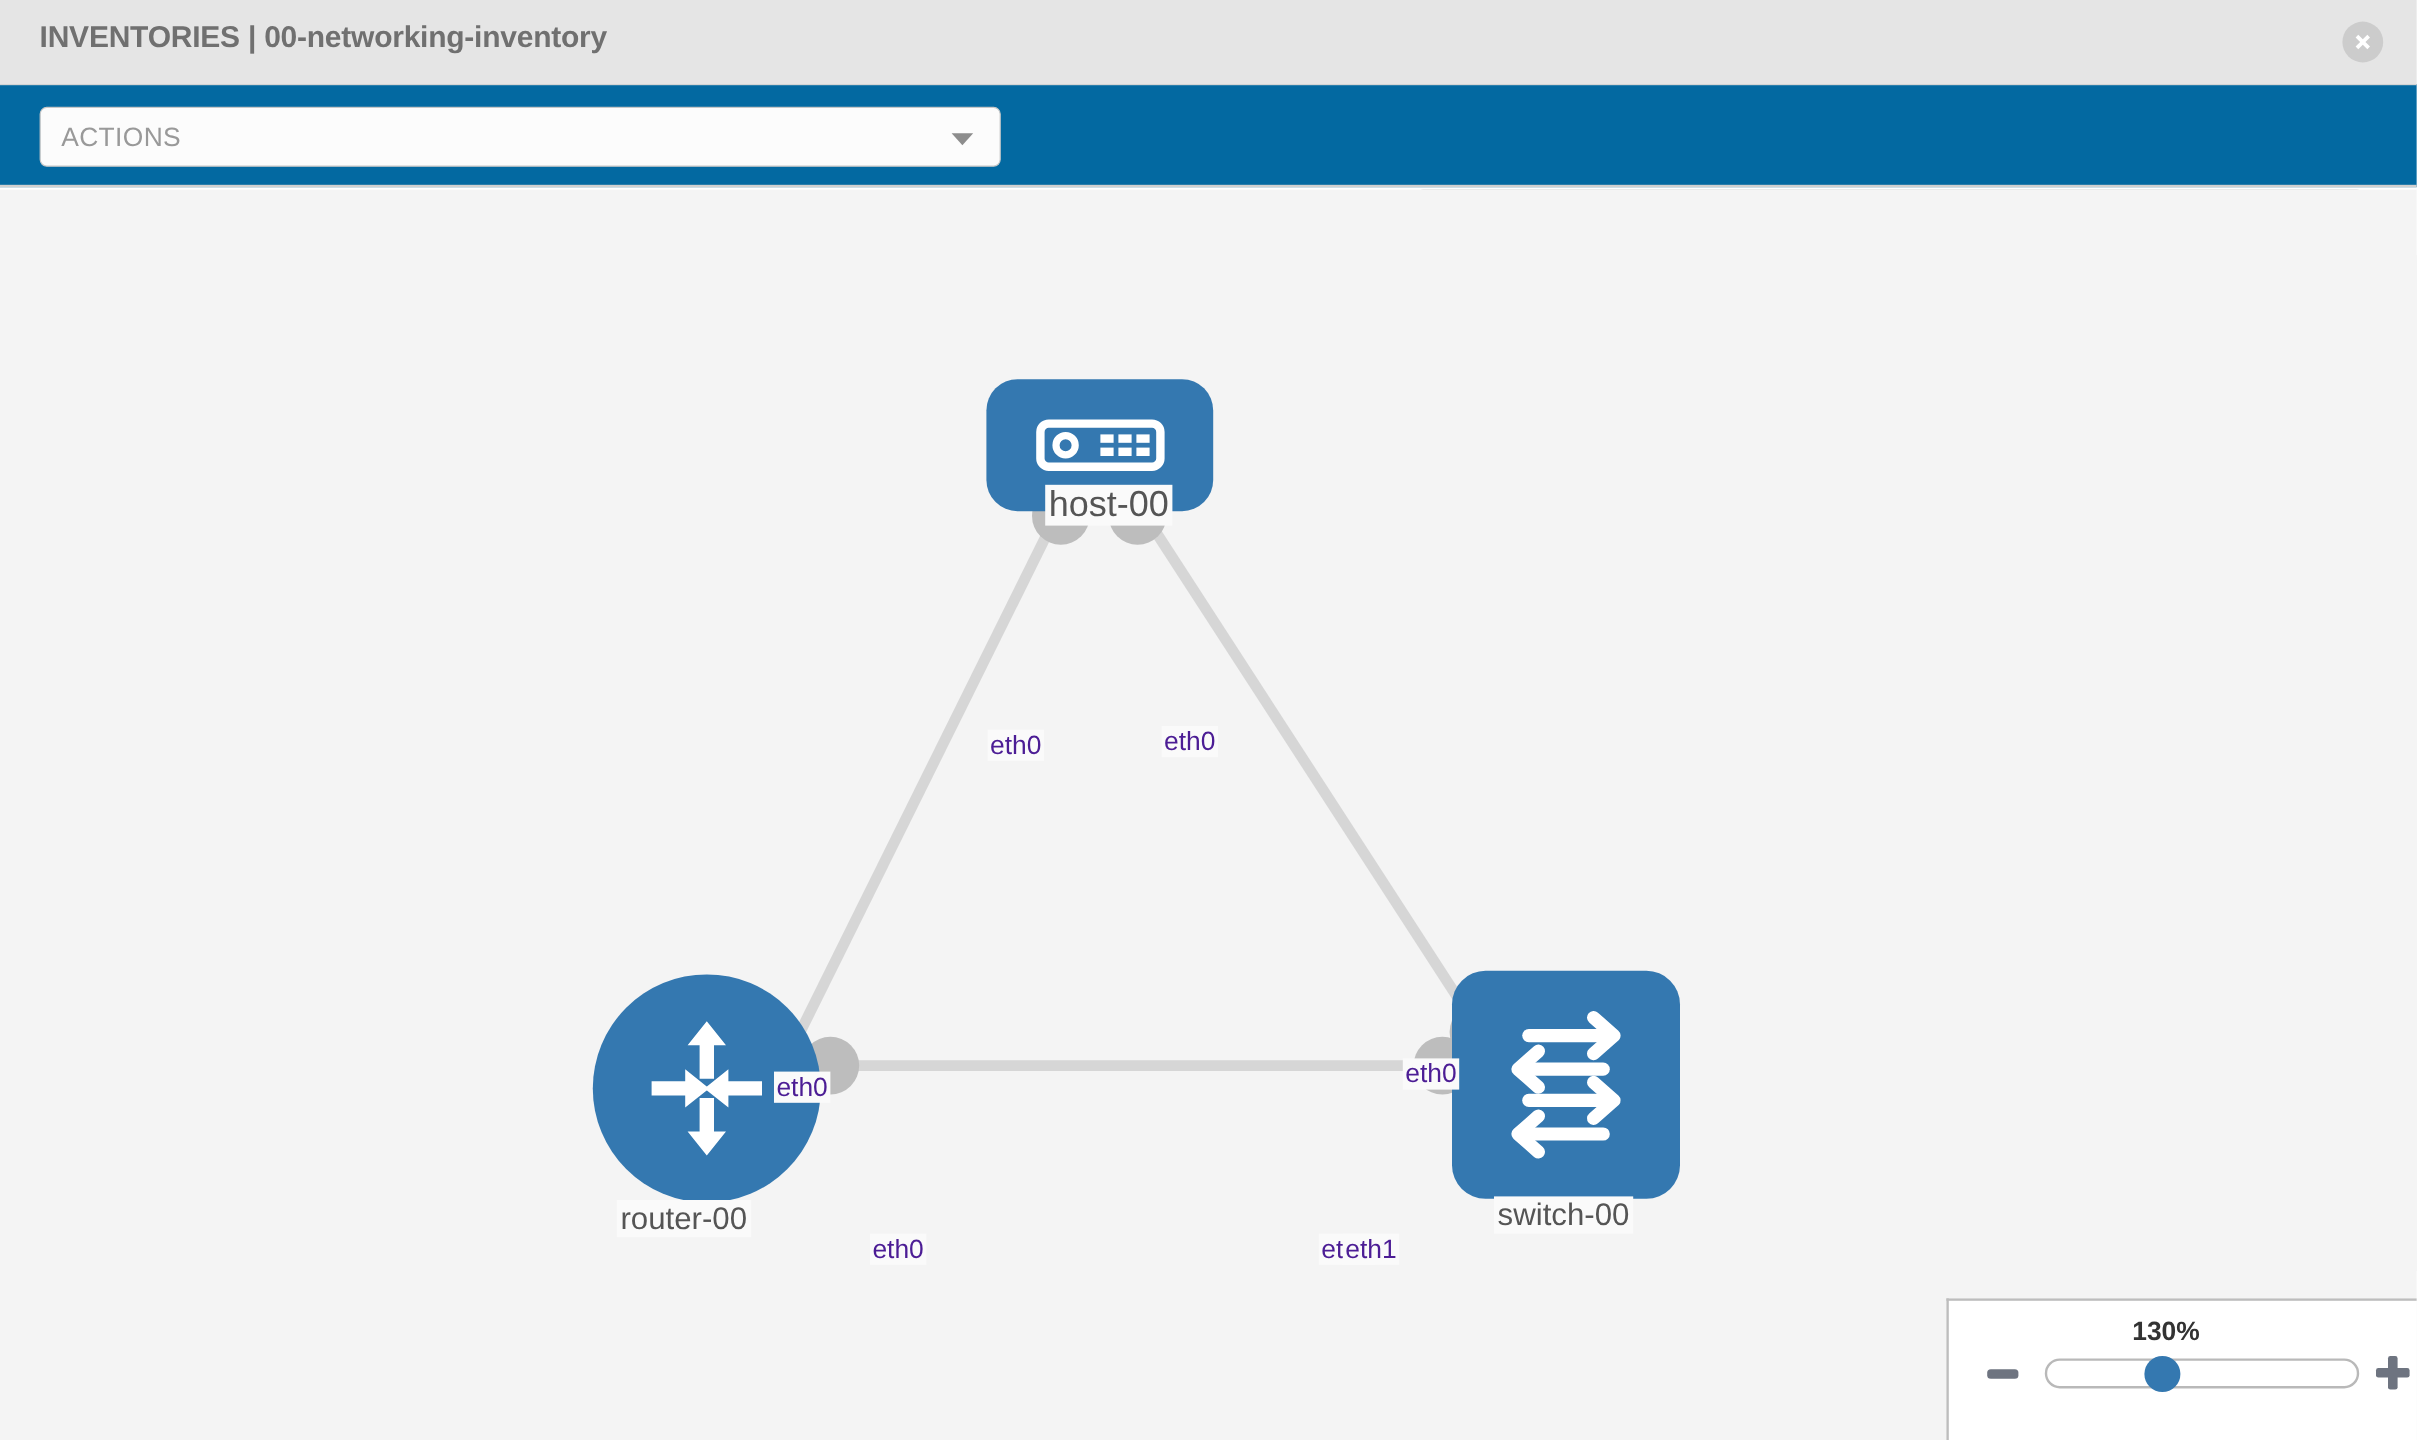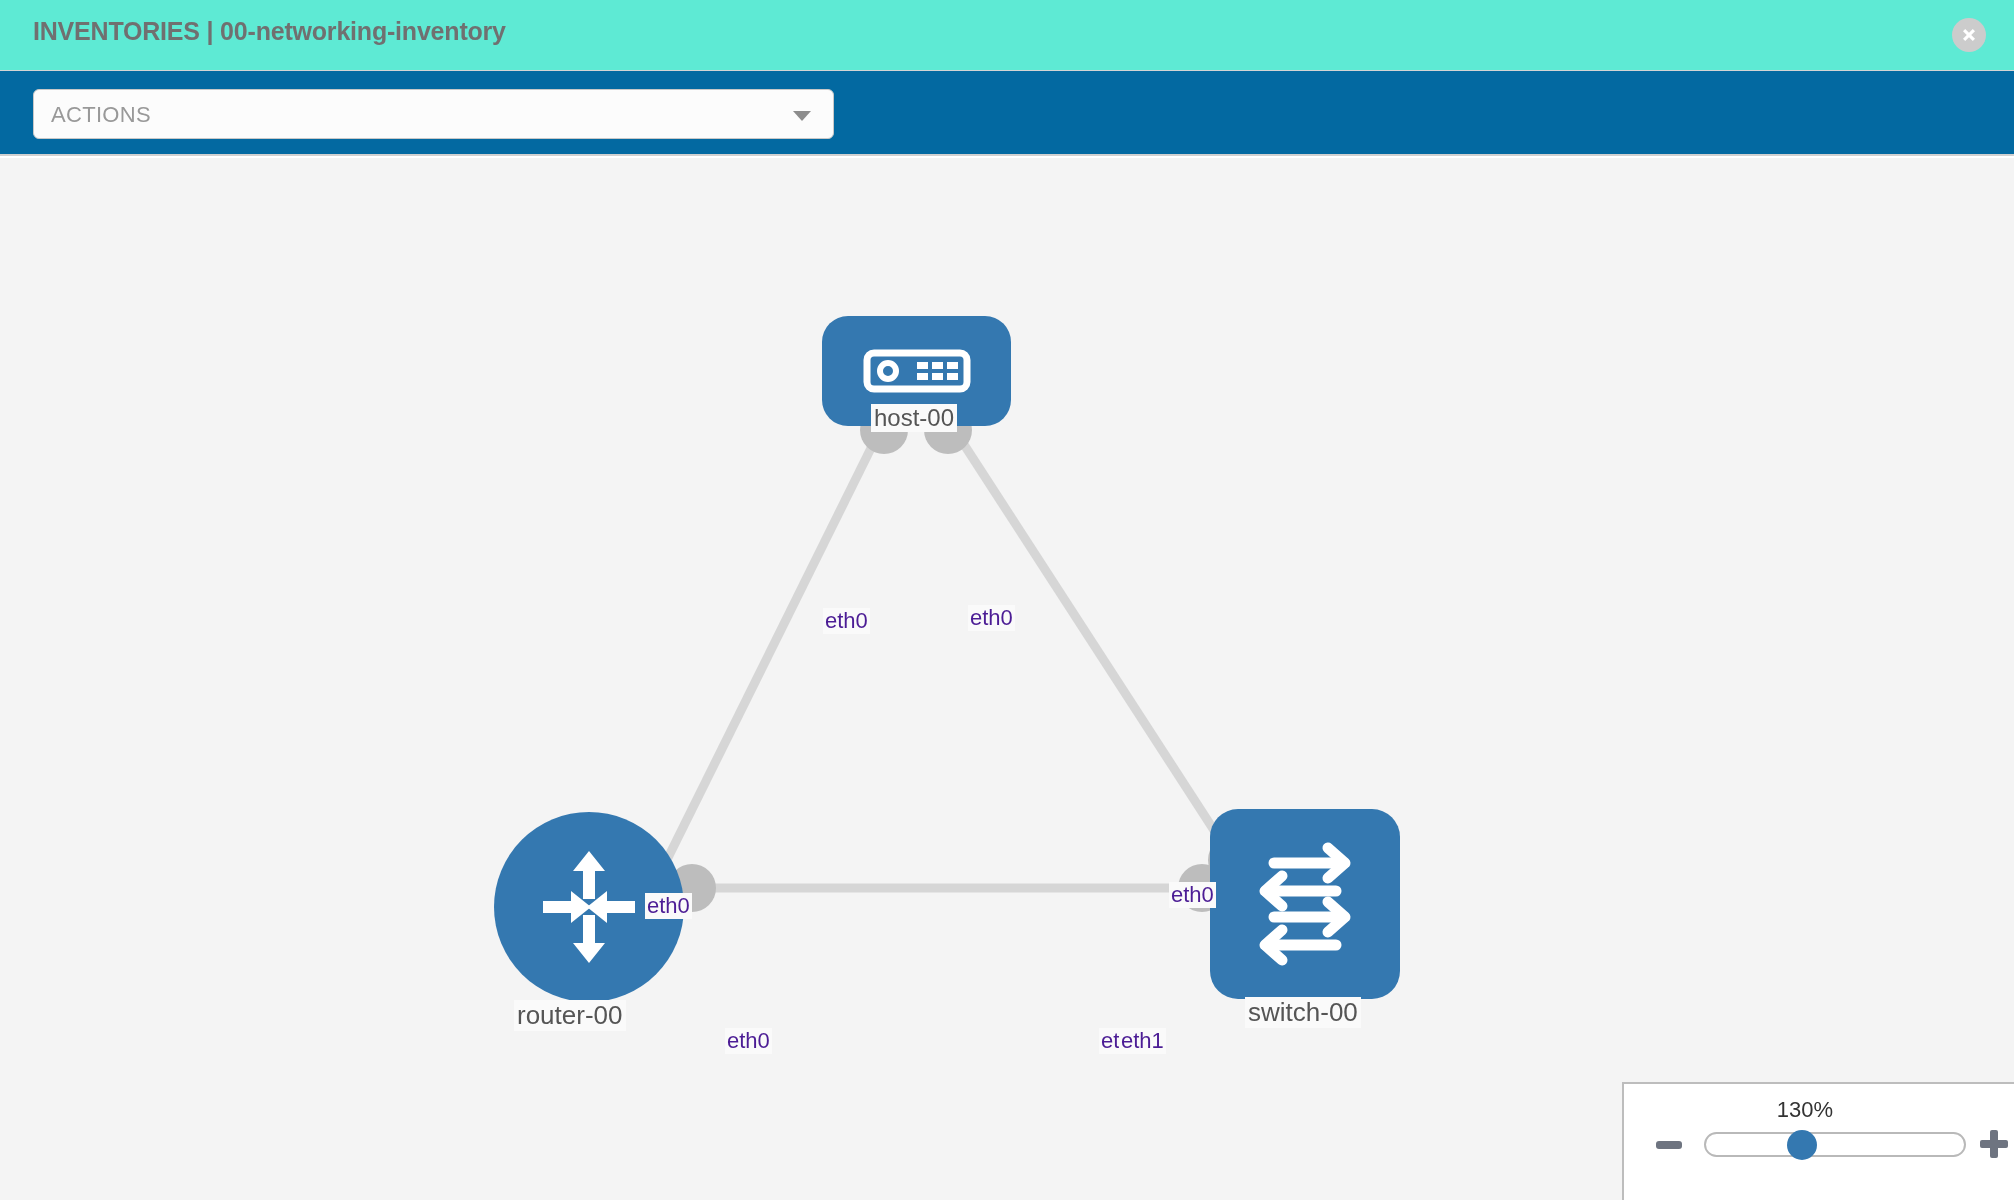--- a/index.html
+++ b/index.html
@@ -7,21 +7,21 @@
     width: 2014px; height: 1200px;
     font-family: "Liberation Sans", sans-serif;
     background: #ffffff;
     overflow: hidden;
   }
   .app { position: relative; width: 2014px; height: 1200px; }
 
   
   .header {
     position: absolute; left: 0; top: 0; width: 2014px; height: 70px;
-    background: #5eead4;
+    background: #e5e5e5;
   }
   .header-title {
     position: absolute; left: 33px; top: 17px;
     font-size: 25px; font-weight: bold; color: #707070;
     letter-spacing: -0.2px; white-space: nowrap;
   }
   .close-btn {
     position: absolute; right: 28px; top: 18px;
     width: 34px; height: 34px; border-radius: 50%;
     background: #cccccc; cursor: pointer;
@@ -91,21 +91,21 @@
     font-size: 26px; color: #555555;
     background: #fafafa;
     white-space: nowrap;
     padding: 0 3px;
     text-align: center;
   }
 
   
   #node-host { left: 822px; top: 158px; }
   #node-host .node-shape { width: 189px; height: 110px; border-radius: 26px; }
-  #node-host .node-label { left: 49px; top: 88px; font-size: 24px; }
+  #node-host .node-label { left: 49px; top: 88px; font-size: 30px; }
 
   
   #node-router { left: 494px; top: 654px; }
   #node-router .node-shape { width: 190px; height: 190px; border-radius: 50%; }
   #node-router .node-label { left: 20px; top: 188px; }
 
   
   #node-switch { left: 1210px; top: 651px; }
   #node-switch .node-shape { width: 190px; height: 190px; border-radius: 28px; }
   #node-switch .node-label { left: 35px; top: 188px; }
@@ -117,20 +117,21 @@
     padding: 0 2px; white-space: nowrap;
   }
 
   
   .zoom-panel {
     position: absolute; left: 1622px; top: 1082px;
     width: 392px; height: 118px;
     background: #ffffff;
     border-top: 2px solid #bdbdbd;
     border-left: 2px solid #bdbdbd;
+    font-weight: bold;
   }
   .zoom-value {
     position: absolute; left: 0; top: 13px; width: 362px;
     text-align: center; font-size: 22px; color: #333333;
   }
   .zoom-minus {
     position: absolute; left: 32px; top: 57px;
     width: 26px; height: 8px; border-radius: 3px;
     background: #6e7480; cursor: pointer;
   }

